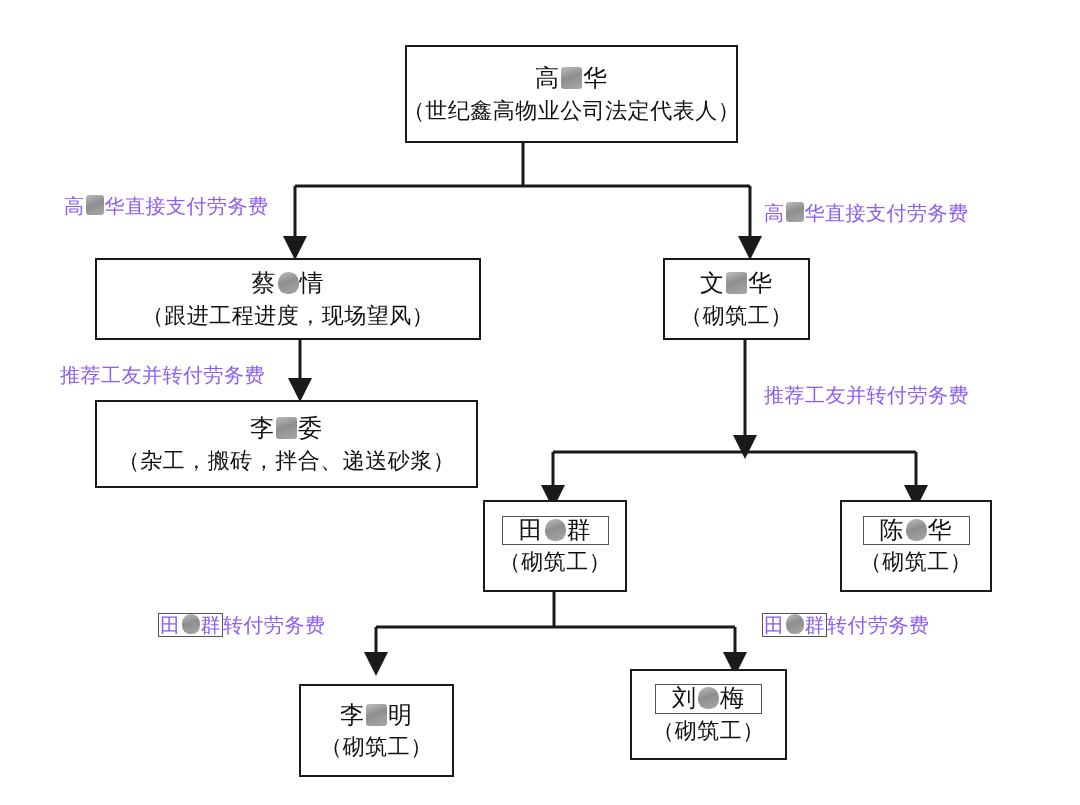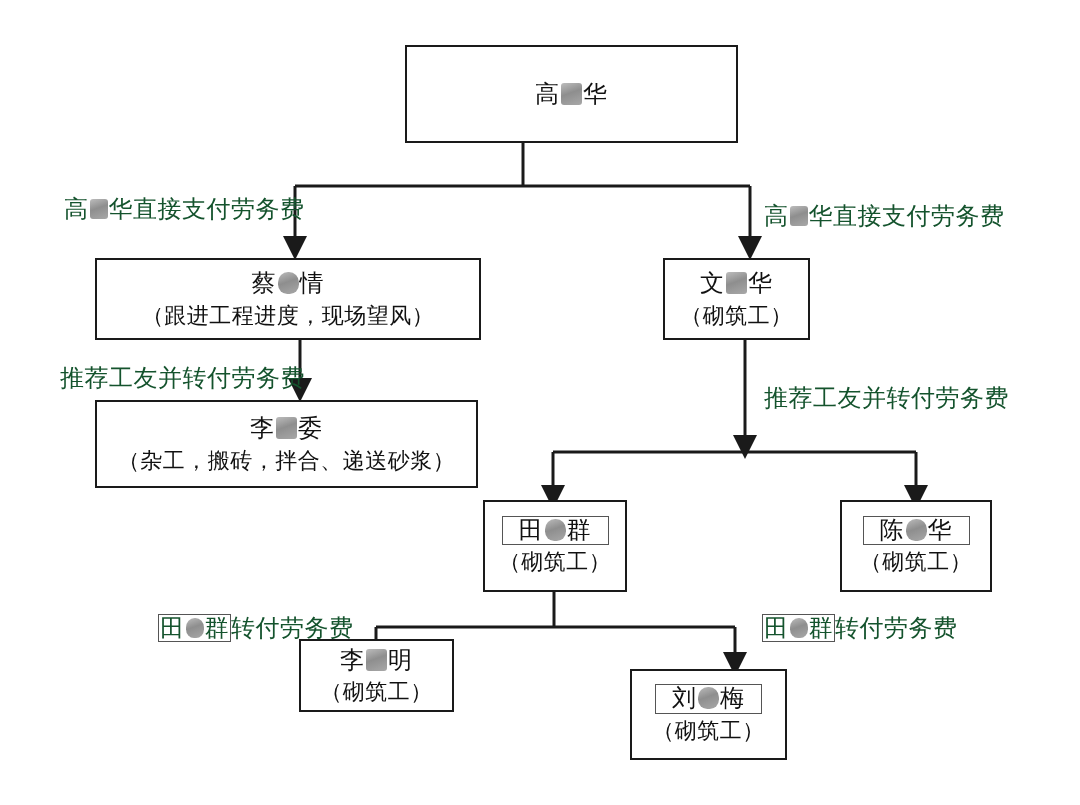--- a/index.html
+++ b/index.html
@@ -71,24 +71,24 @@
   .redact.sm {
     width: 18px;
     height: 20px;
     vertical-align: -2px;
   }
   .redact.round {
     border-radius: 48% 48% 44% 44%;
   }
   .edge-label {
     position: absolute;
-    font-size: 24px;
+    font-size: 20px;
     letter-spacing: 0.5px;
     white-space: nowrap;
-    color: #14532d;
+    color: #8b5cf6;
     z-index: 3;
   }
   .edge-label .boxed {
     border: 1px solid #555555;
     padding: 0 1px;
   }
 </style>
 </head>
 <body>
 
@@ -118,20 +118,21 @@
       <path d="M 376 627 L 735 627"></path>
       <path d="M 376 627 L 376 664" marker-end="url(#arrow)"></path>
       <path d="M 735 627 L 735 664" marker-end="url(#arrow)"></path>
     </g>
   </svg>
 
   <div class="node" style="left:357px; top:45px; width:333px; height:98px;margin-left:48px;">
     <div class="name">
       <span>高</span><span class="redact"></span><span>华</span>
     </div>
+    <div class="role">（世纪鑫高物业公司法定代表人）</div>
   </div>
 
   <div class="node" style="left:95px; top:258px; width:386px; height:82px;">
     <div class="name">
       <span>蔡</span><span class="redact round"></span><span>情</span>
     </div>
     <div class="role">（跟进工程进度，现场望风）</div>
   </div>
 
   <div class="node" style="left:663px; top:258px; width:147px; height:82px;">
@@ -155,21 +156,21 @@
     <div class="role">（砌筑工）</div>
   </div>
 
   <div class="node boxed-name" style="left:840px; top:500px; width:152px; height:92px;">
     <div class="name">
       <span>陈</span><span class="redact round"></span><span>华</span>
     </div>
     <div class="role">（砌筑工）</div>
   </div>
 
-  <div class="node" style="left:299px; top:639px; width:155px; height:73px;">
+  <div class="node" style="left:299px; top:684px; width:155px; height:93px;">
     <div class="name">
       <span>李</span><span class="redact"></span><span>明</span>
     </div>
     <div class="role">（砌筑工）</div>
   </div>
 
   <div class="node boxed-name" style="left:630px; top:669px; width:157px; height:91px;">
     <div class="name">
       <span>刘</span><span class="redact round"></span><span>梅</span>
     </div>

